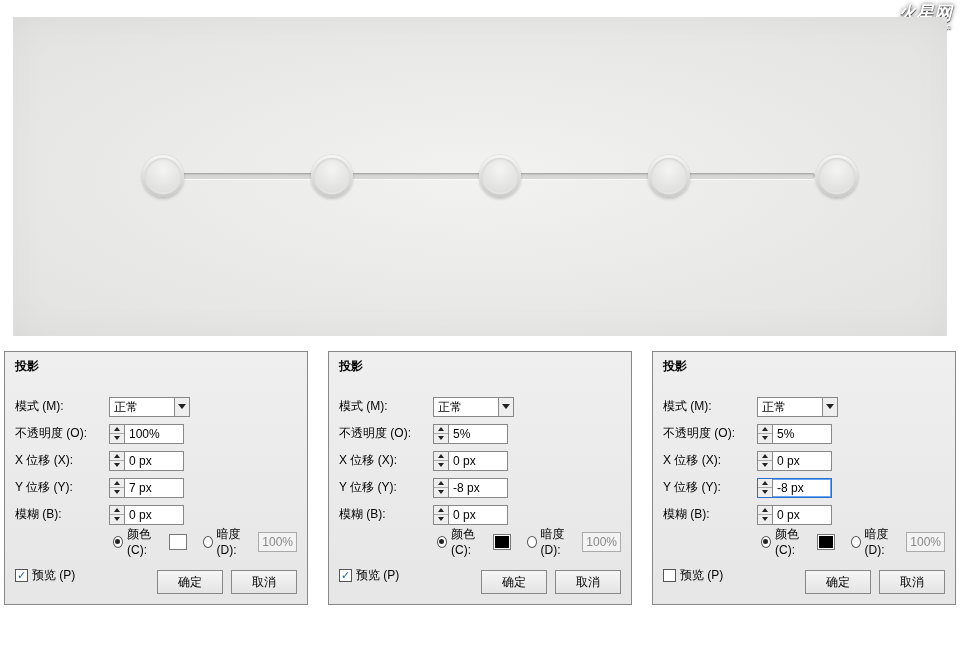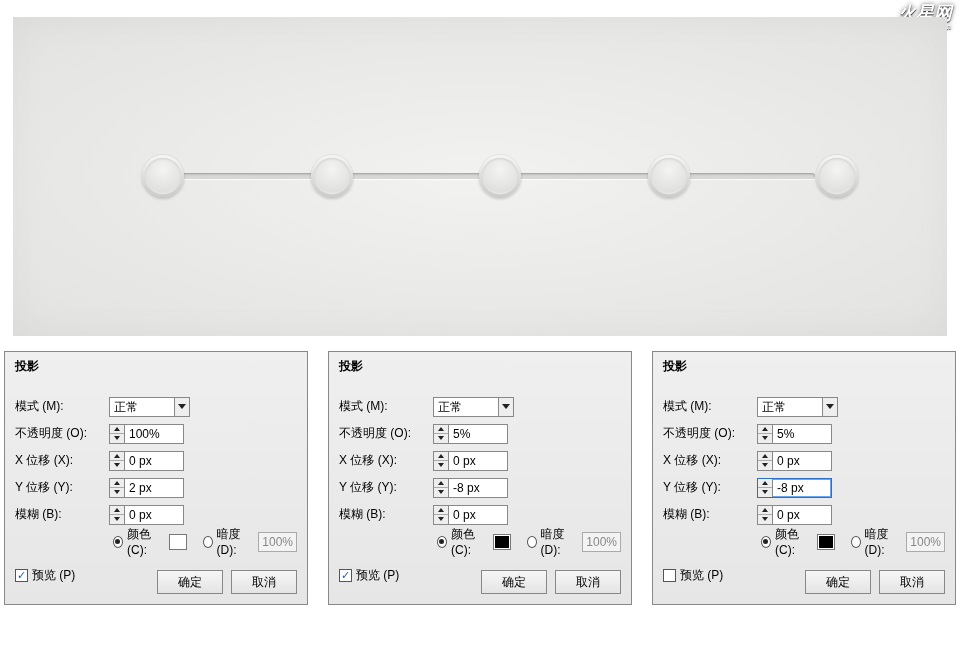--- a/index.html
+++ b/index.html
@@ -237,21 +237,21 @@
       <span class="label">Y 位移 (Y):</span>
       <span class="spinval">
         <span class="spinbtns">
             <div>
               <span class="tri-up-sm"></span>
             </div>
             <div>
               <span class="tri-down-sm"></span>
             </div>
           </span>
-        <span class="val">2 px</span>
+        <span class="val">7 px</span>
       </span>
     </div>
 
     <div class="row">
       <span class="label">模糊 (B):</span>
       <span class="spinval">
         <span class="spinbtns">
             <div>
               <span class="tri-up-sm"></span>
             </div>

